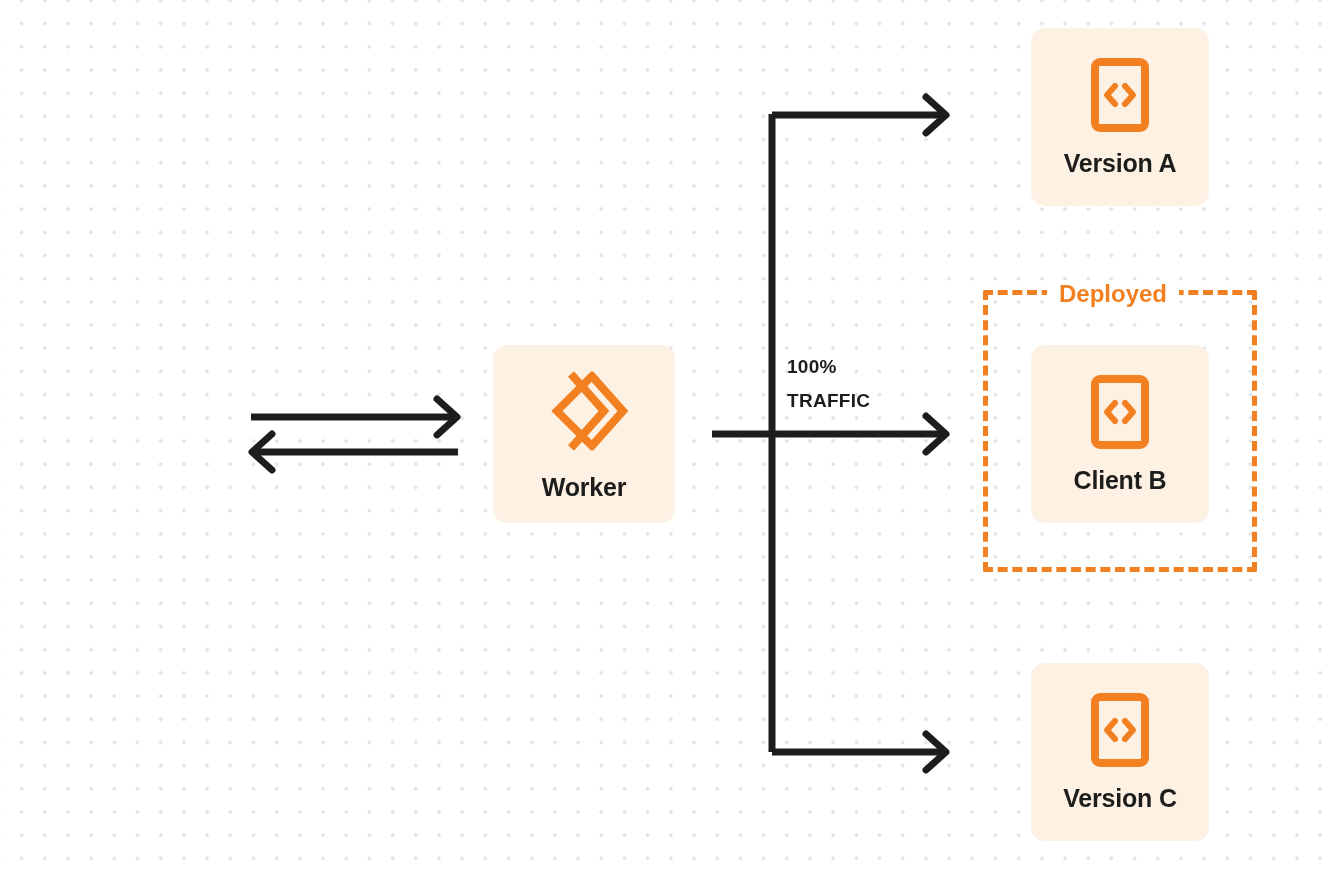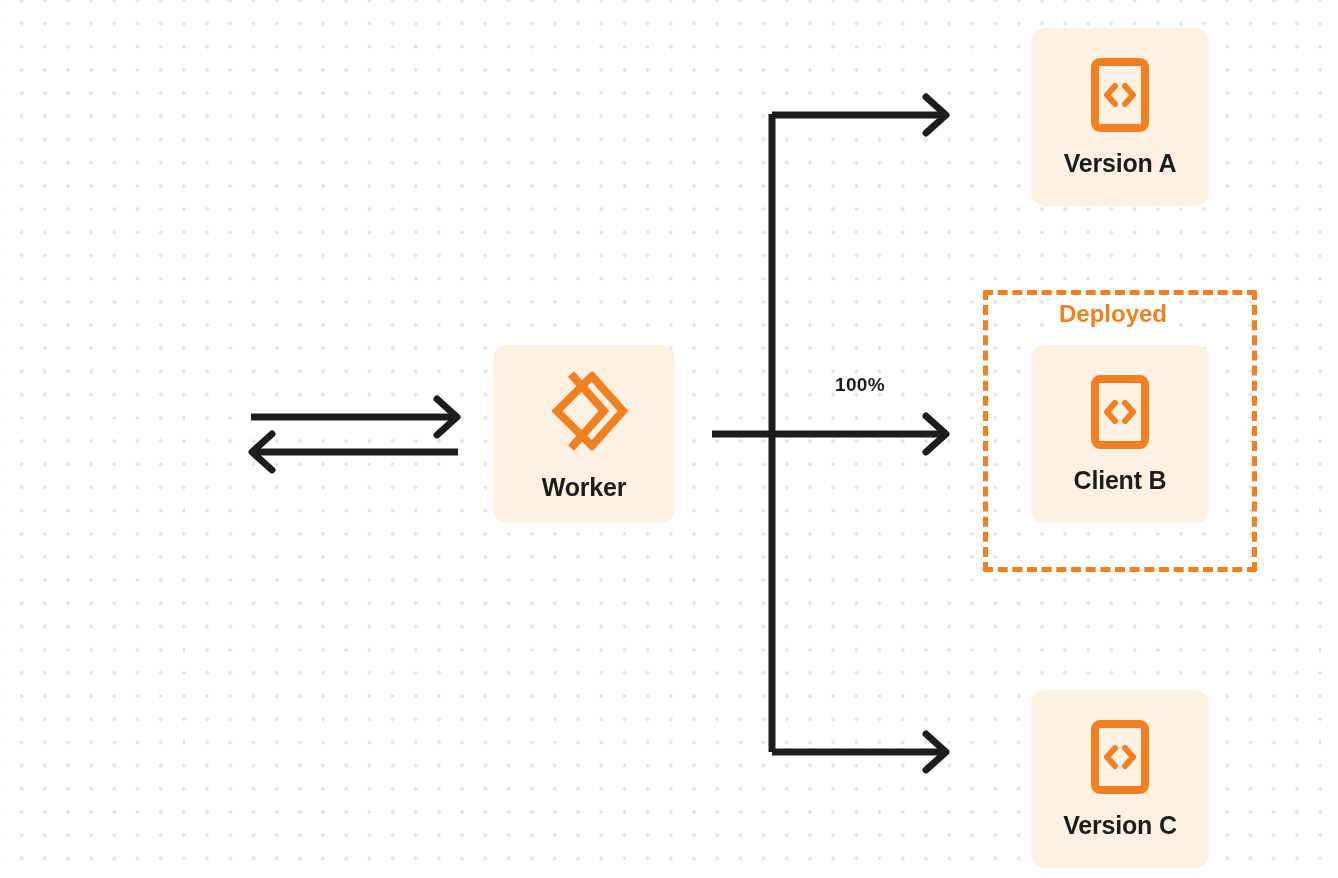--- a/index.html
+++ b/index.html
@@ -56,21 +56,21 @@
 
   .version-node {
     width: 178px;
     height: 178px;
     background: #fdf1e4;
   }
   .version-node .node-label { font-size: 25px; margin-top: 16px; }
 
   #version-a-node { left: 1031px; top: 28px; }
   #version-b-node { left: 1031px; top: 345px; }
-  #version-c-node { left: 1031px; top: 690px; }
+  #version-c-node { left: 1031px; top: 663px; }
 
   .icon-wrap {
     display: flex;
     align-items: center;
     justify-content: center;
   }
 
   
   #deployed-container {
     position: absolute;
@@ -78,43 +78,42 @@
     top: 290px;
     width: 274px;
     height: 282px;
     box-sizing: border-box;
     border: 5px dashed #f38020;
     border-radius: 2px;
   }
   #deployed-label {
     position: absolute;
     left: 1047px;
-    top: 300px;
+    top: 280px;
     padding: 0 12px;
     background: #ffffff;
     color: #f38020;
     font-size: 24px;
     font-weight: bold;
     line-height: 28px;
     white-space: nowrap;
   }
 
   
   #traffic-label {
     position: absolute;
     left: 787px;
     top: 350px;
     width: 146px;
-    text-align: center;
+    text-align: left;
     color: #1d1d1b;
     font-size: 19px;
     font-weight: bold;
     line-height: 34px;
     letter-spacing: 0.3px;
-    margin-top: 18px;
   }
 
   
   #connectors {
     position: absolute;
     left: 0;
     top: 0;
     width: 1338px;
     height: 878px;
     pointer-events: none;
@@ -173,20 +172,21 @@
         <rect x="5" y="5" width="50" height="66" rx="5" ry="5" fill="none" stroke="#f38020" stroke-width="8"></rect>
         <path d="M25 29 L17 38 L25 47" fill="none" stroke="#f38020" stroke-width="6" stroke-linecap="round" stroke-linejoin="round"></path>
         <path d="M35 29 L43 38 L35 47" fill="none" stroke="#f38020" stroke-width="6" stroke-linecap="round" stroke-linejoin="round"></path>
       </svg>
     </span>
     <span class="node-label">Version C</span>
   </div>
 
   <div id="traffic-label">
     <div>100%</div>
+    <div>TRAFFIC</div>
   </div>
 
   <svg id="connectors" viewBox="0 0 1338 878">
     <g fill="none" stroke="#1d1d1b" stroke-width="7" stroke-linecap="butt" stroke-linejoin="miter">
 
       <g>
         <line x1="251" y1="417" x2="453" y2="417"></line>
         <path d="M437 399 L457 417 L437 435" stroke-linecap="round" stroke-linejoin="round"></path>
       </g>
 

